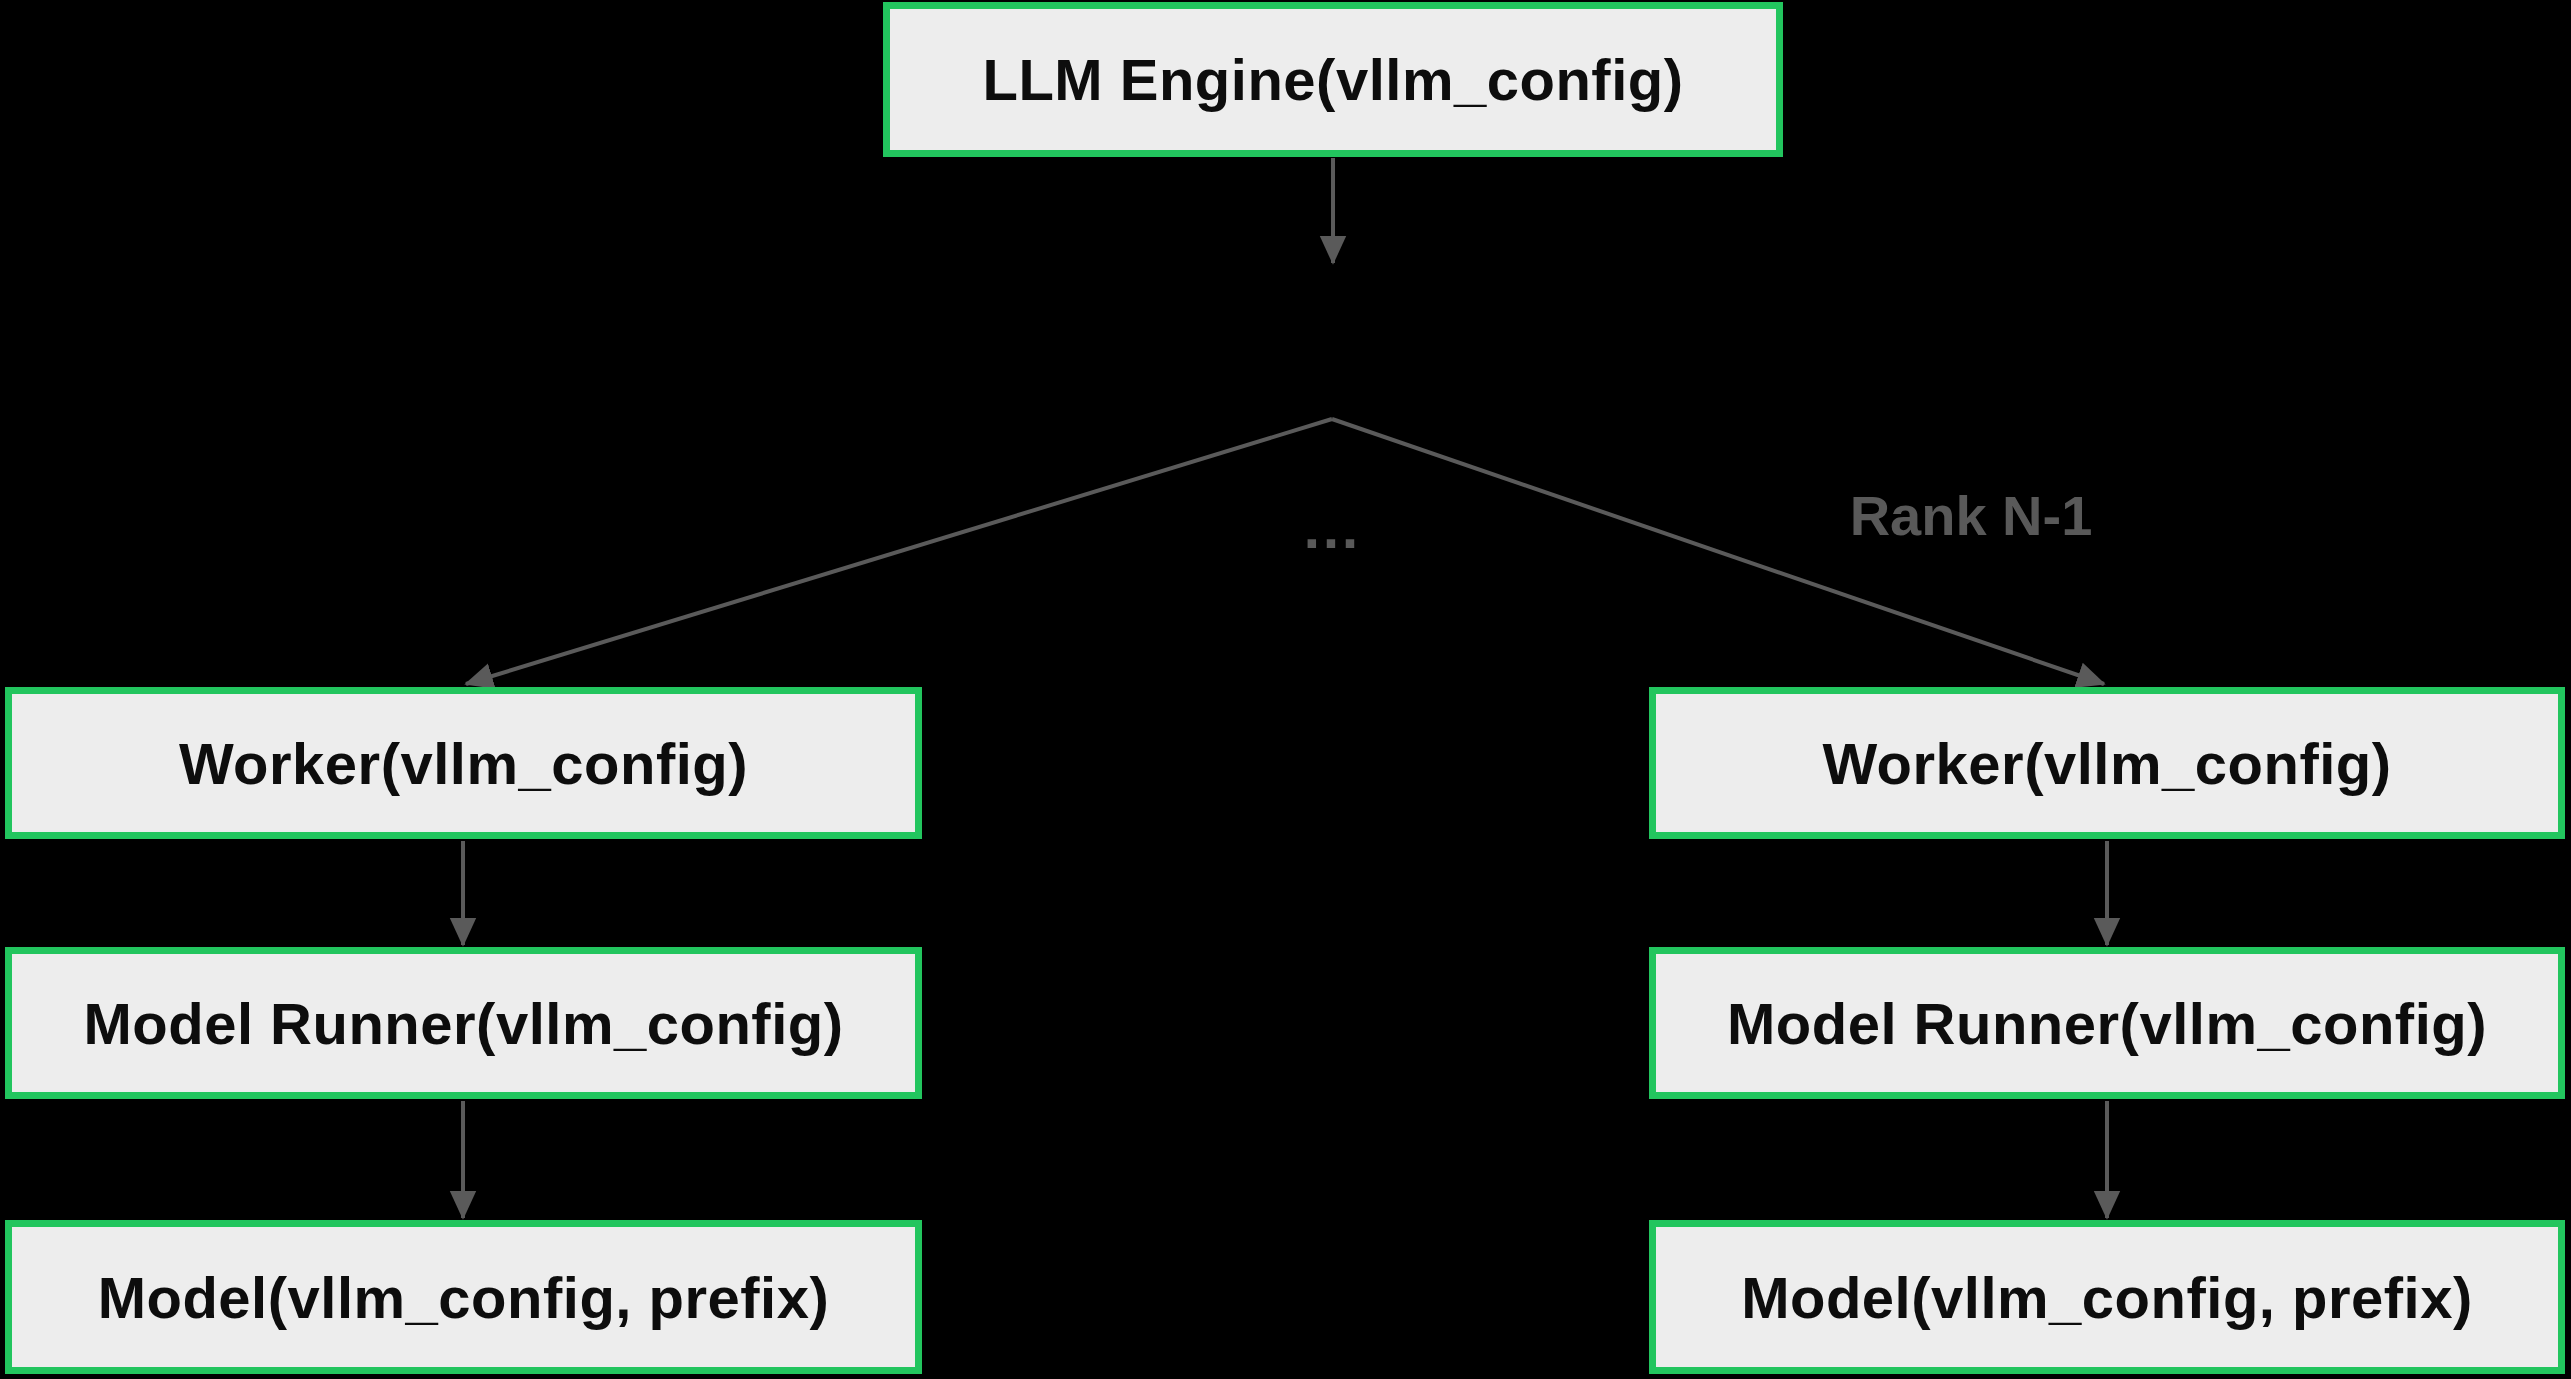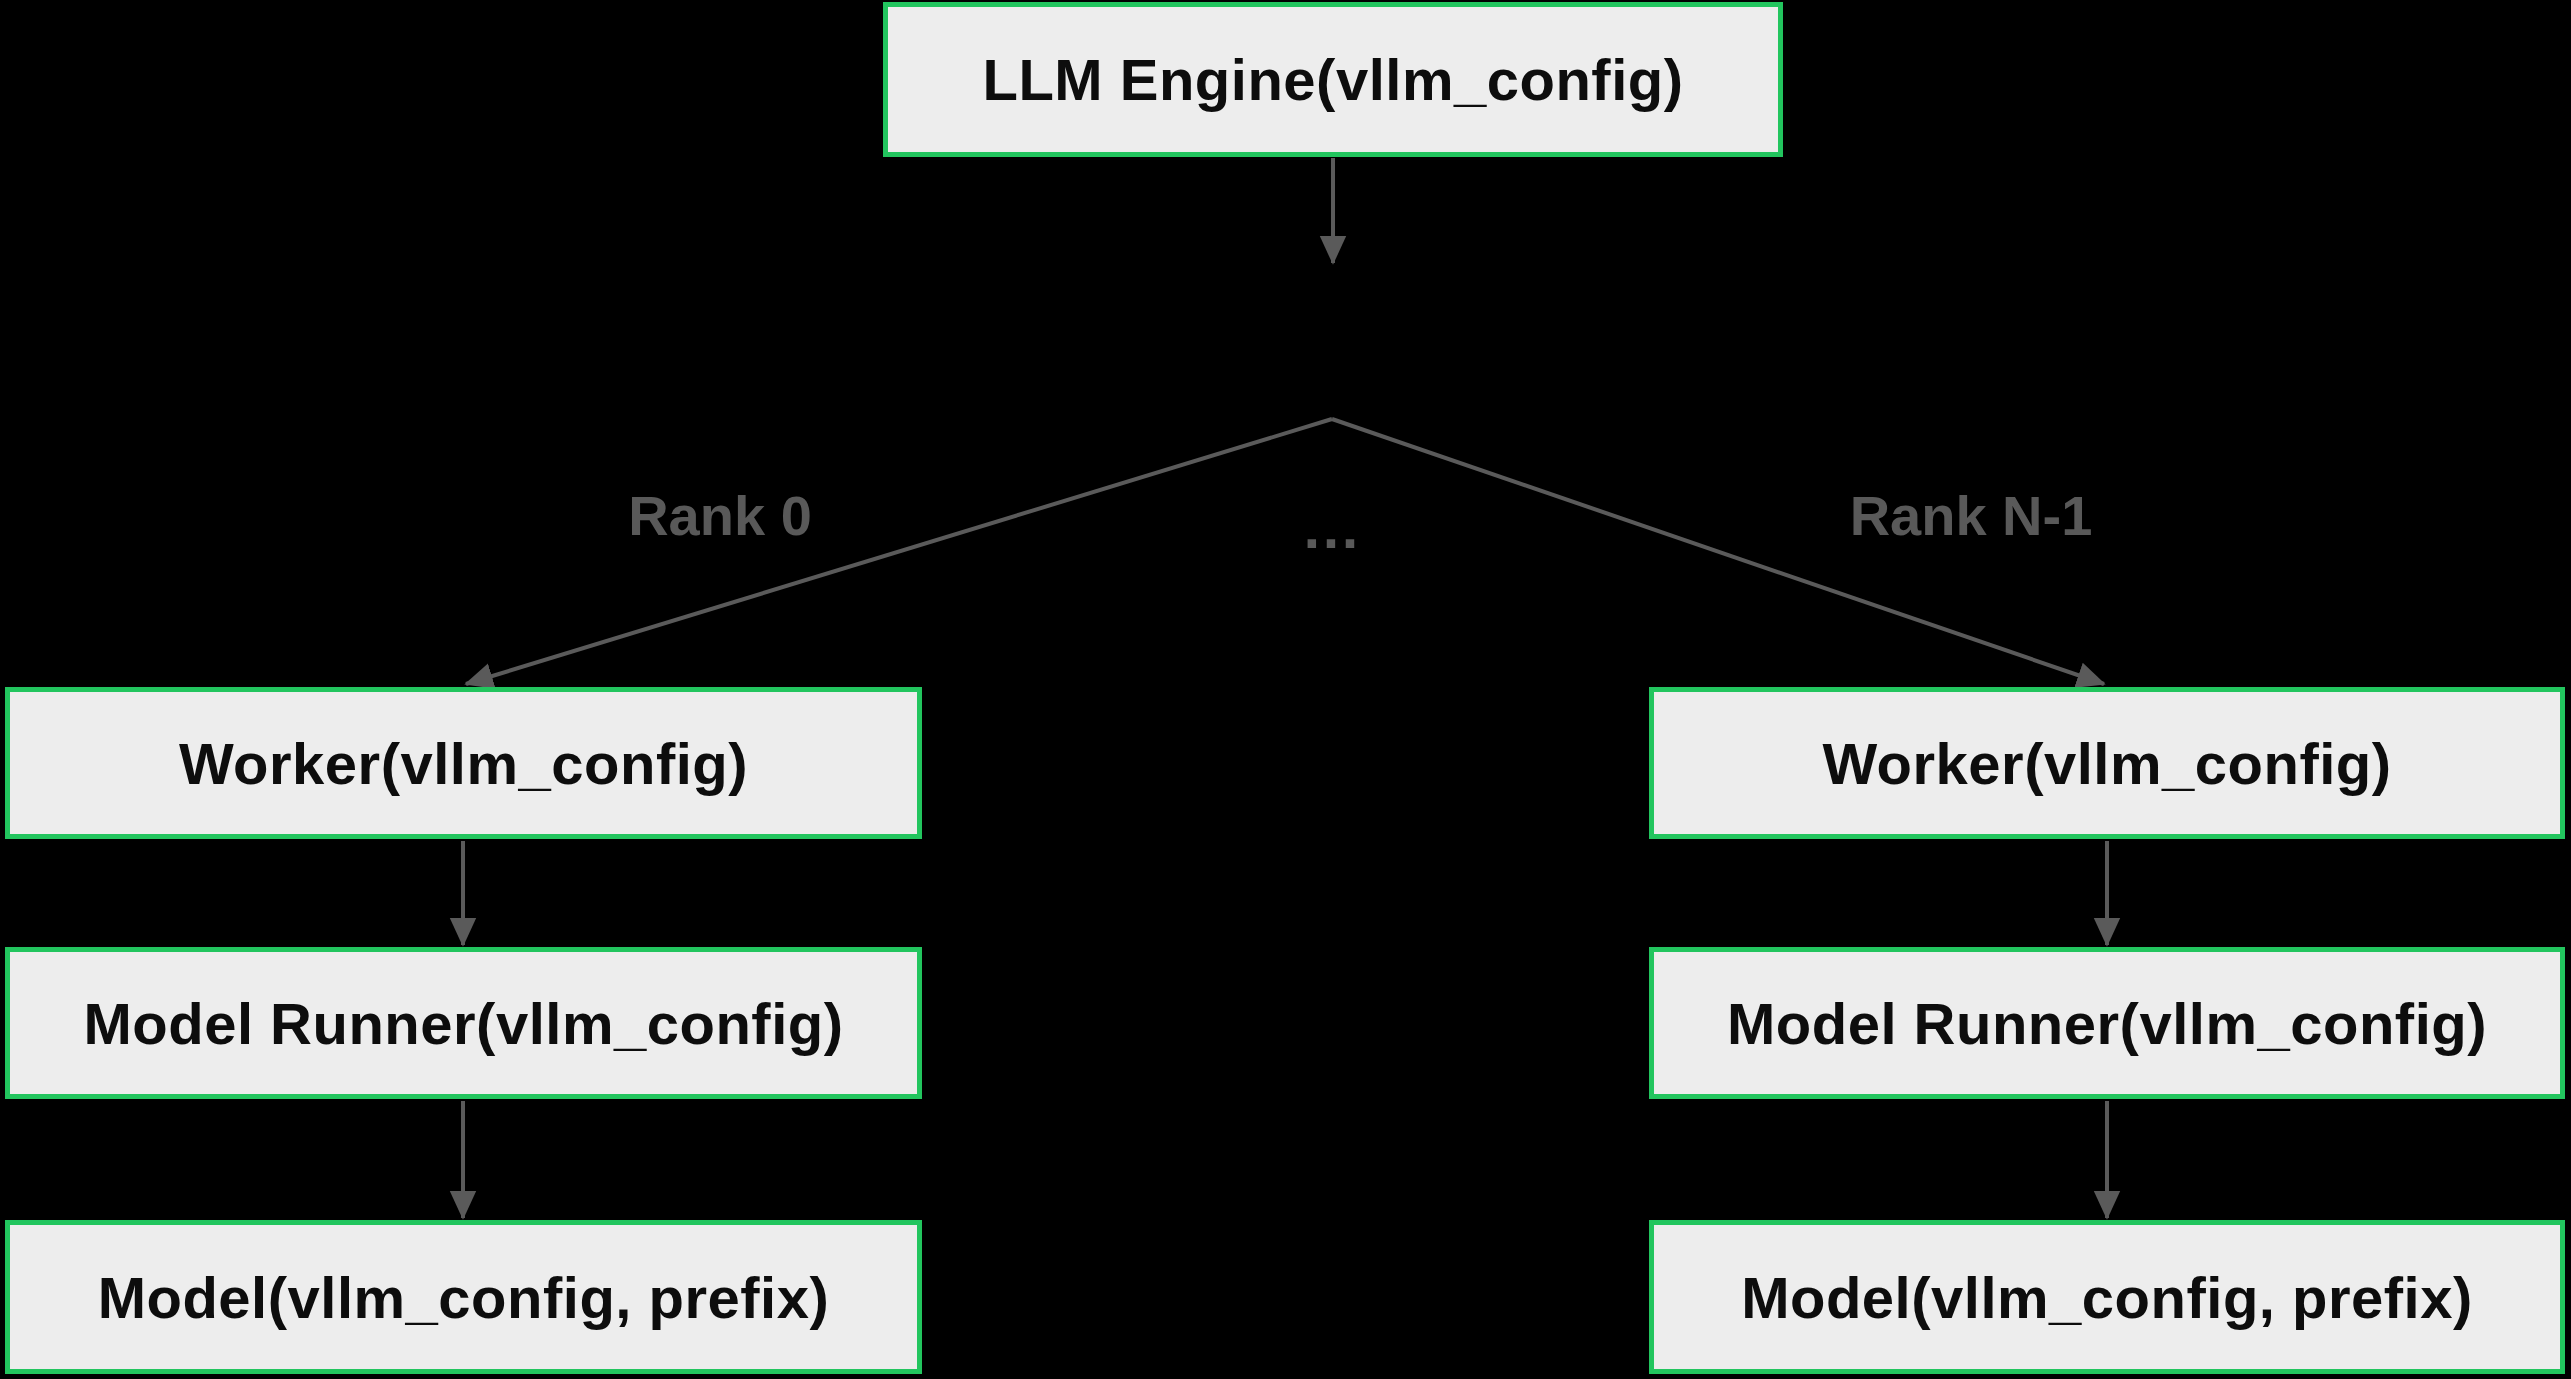--- a/index.html
+++ b/index.html
@@ -19,21 +19,21 @@
     position: absolute;
     left: 0;
     top: 0;
     width: 2571px;
     height: 1379px;
   }
   .node {
     position: absolute;
     box-sizing: border-box;
     background: #ededed;
-    border: 5px solid #22c55e;
+    border: 7px solid #22c55e;
     color: #0d0d0d;
     font-size: 58px;
     font-weight: 600;
     letter-spacing: 0.5px;
     display: flex;
     align-items: center;
     justify-content: center;
     white-space: nowrap;
   }
   .edge-label {
@@ -78,19 +78,18 @@
   <div class="node" style="left:1649px; top:687px;  width:916px; height:152px">Worker(vllm_config)</div>
 
   <div class="node" style="left:5px;    top:947px;  width:917px; height:152px">Model Runner(vllm_config)</div>
 
   <div class="node" style="left:1649px; top:947px;  width:916px; height:152px">Model Runner(vllm_config)</div>
 
   <div class="node" style="left:5px;    top:1220px; width:917px; height:154px">Model(vllm_config, prefix)</div>
 
   <div class="node" style="left:1649px; top:1220px; width:916px; height:154px">Model(vllm_config, prefix)</div>
 
-  <div class="edge-label" style="left:570px;  top:486px; width:300px;">Rank 0</div>
 
   <div class="edge-label dots" style="left:1281px; top:498px; width:100px;">…</div>
 
   <div class="edge-label" style="left:1821px; top:486px; width:300px;">Rank N-1</div>
 
 </div>
 
 </body></html>

